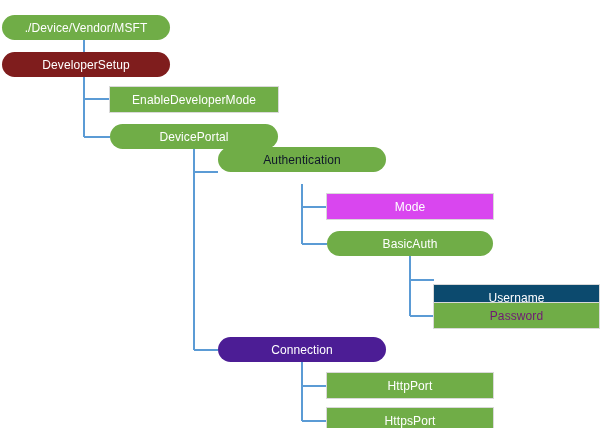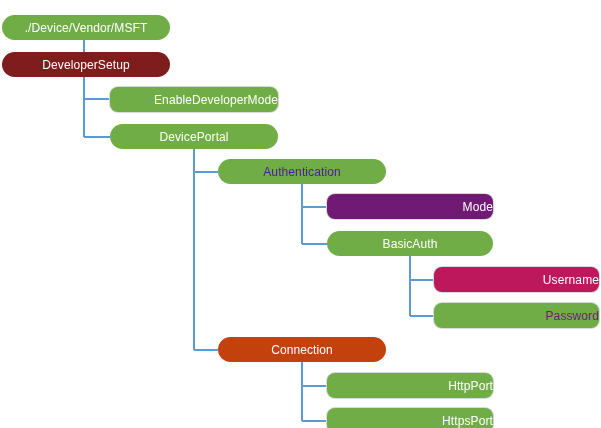--- a/index.html
+++ b/index.html
@@ -39,23 +39,22 @@
     justify-content: center;
     text-align: center;
     white-space: nowrap;
     letter-spacing: 0.1px;
     z-index: 2;
   }
   .node.rounded {
     border-radius: 13px;
   }
   .node.square {
-    border-radius: 8px;
+    border-radius: 0;
     box-shadow: 0 0 0 1px #d9d9d9;
-    justify-content: flex-end;
   }
   .node-label {
     display: block;
     pointer-events: none;
   }
 </style>
 </head>
 <body>
 
 <div id="diagram-canvas">
@@ -83,36 +82,36 @@
       </div>
       <div class="node rounded" style="left: 2px; top: 40px; width: 168px; height: 25px; background: #7f1d1d; color: rgb(255, 255, 255);">
         <span class="node-label">DeveloperSetup</span>
       </div>
       <div class="node square" style="left: 110px; top: 75px; width: 168px; height: 25px; background: rgb(112, 173, 71); color: rgb(255, 255, 255);">
         <span class="node-label">EnableDeveloperMode</span>
       </div>
       <div class="node rounded" style="left: 110px; top: 112px; width: 168px; height: 25px; background: rgb(112, 173, 71); color: rgb(255, 255, 255);">
         <span class="node-label">DevicePortal</span>
       </div>
-      <div class="node rounded" style="left: 218px; top: 147px; width: 168px; height: 25px; background: rgb(112, 173, 71); color: #4c1d95;">
+      <div class="node rounded" style="left: 218px; top: 135px; width: 168px; height: 25px; background: rgb(112, 173, 71); color: #0f172a;">
         <span class="node-label">Authentication</span>
       </div>
-      <div class="node square" style="left: 327px; top: 182px; width: 166px; height: 25px; background: #701a75; color: rgb(255, 255, 255);">
+      <div class="node square" style="left: 327px; top: 182px; width: 166px; height: 25px; background: #d946ef; color: rgb(255, 255, 255);">
         <span class="node-label">Mode</span>
       </div>
       <div class="node rounded" style="left: 327px; top: 219px; width: 166px; height: 25px; background: rgb(112, 173, 71); color: rgb(255, 255, 255); text-align: center;">
         <span class="node-label">BasicAuth</span>
       </div>
-      <div class="node square" style="left: 434px; top: 255px; width: 165px; height: 25px; background: #be185d; color: rgb(255, 255, 255);">
+      <div class="node square" style="left: 434px; top: 273px; width: 165px; height: 25px; background: #0c4a6e; color: rgb(255, 255, 255);">
         <span class="node-label">Username</span>
       </div>
       <div class="node square" style="left: 434px; top: 291px; width: 165px; height: 25px; background: rgb(112, 173, 71); color: #701a75;">
         <span class="node-label">Password</span>
       </div>
-      <div class="node rounded" style="left: 218px; top: 325px; width: 168px; height: 25px; background: #c2410c; color: rgb(255, 255, 255);">
+      <div class="node rounded" style="left: 218px; top: 325px; width: 168px; height: 25px; background: #4c1d95; color: rgb(255, 255, 255);">
         <span class="node-label">Connection</span>
       </div>
       <div class="node square" style="left: 327px; top: 361px; width: 166px; height: 25px; background: rgb(112, 173, 71); color: rgb(255, 255, 255);">
         <span class="node-label">HttpPort</span>
       </div>
       <div class="node square" style="left: 327px; top: 396px; width: 166px; height: 25px; background: rgb(112, 173, 71); color: rgb(255, 255, 255);">
         <span class="node-label">HttpsPort</span>
       </div>
     </div>
 </div>

